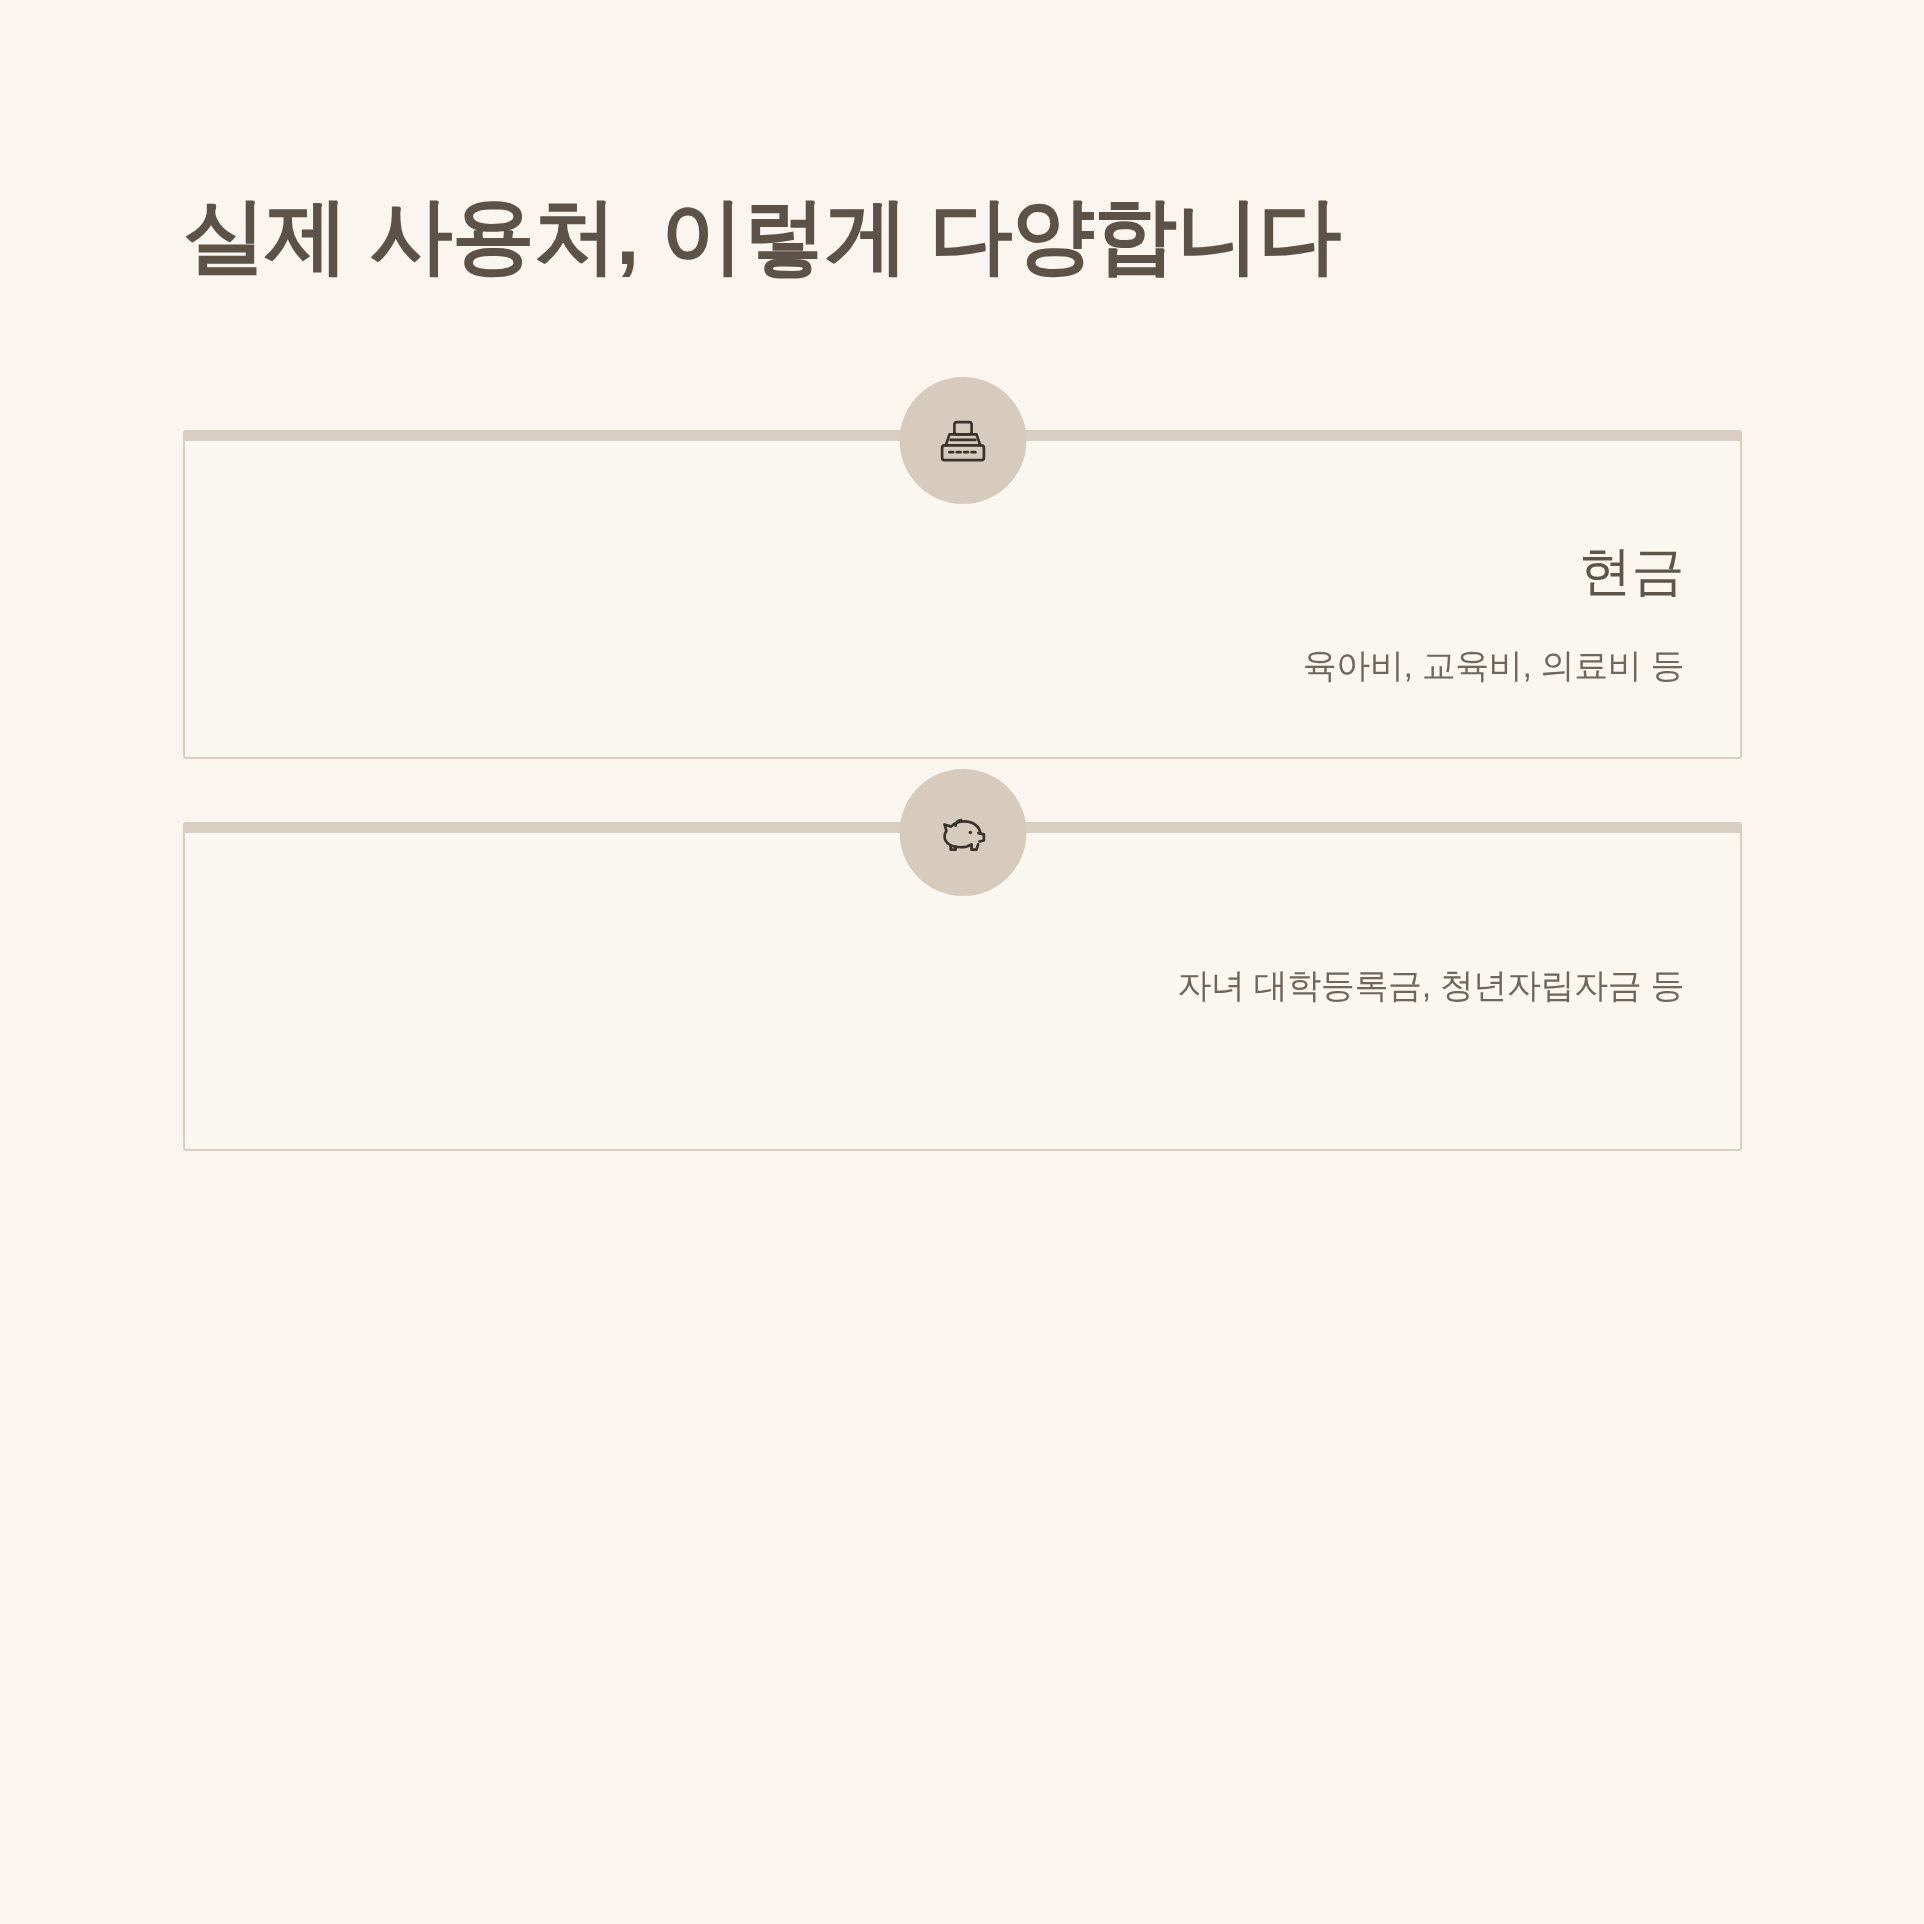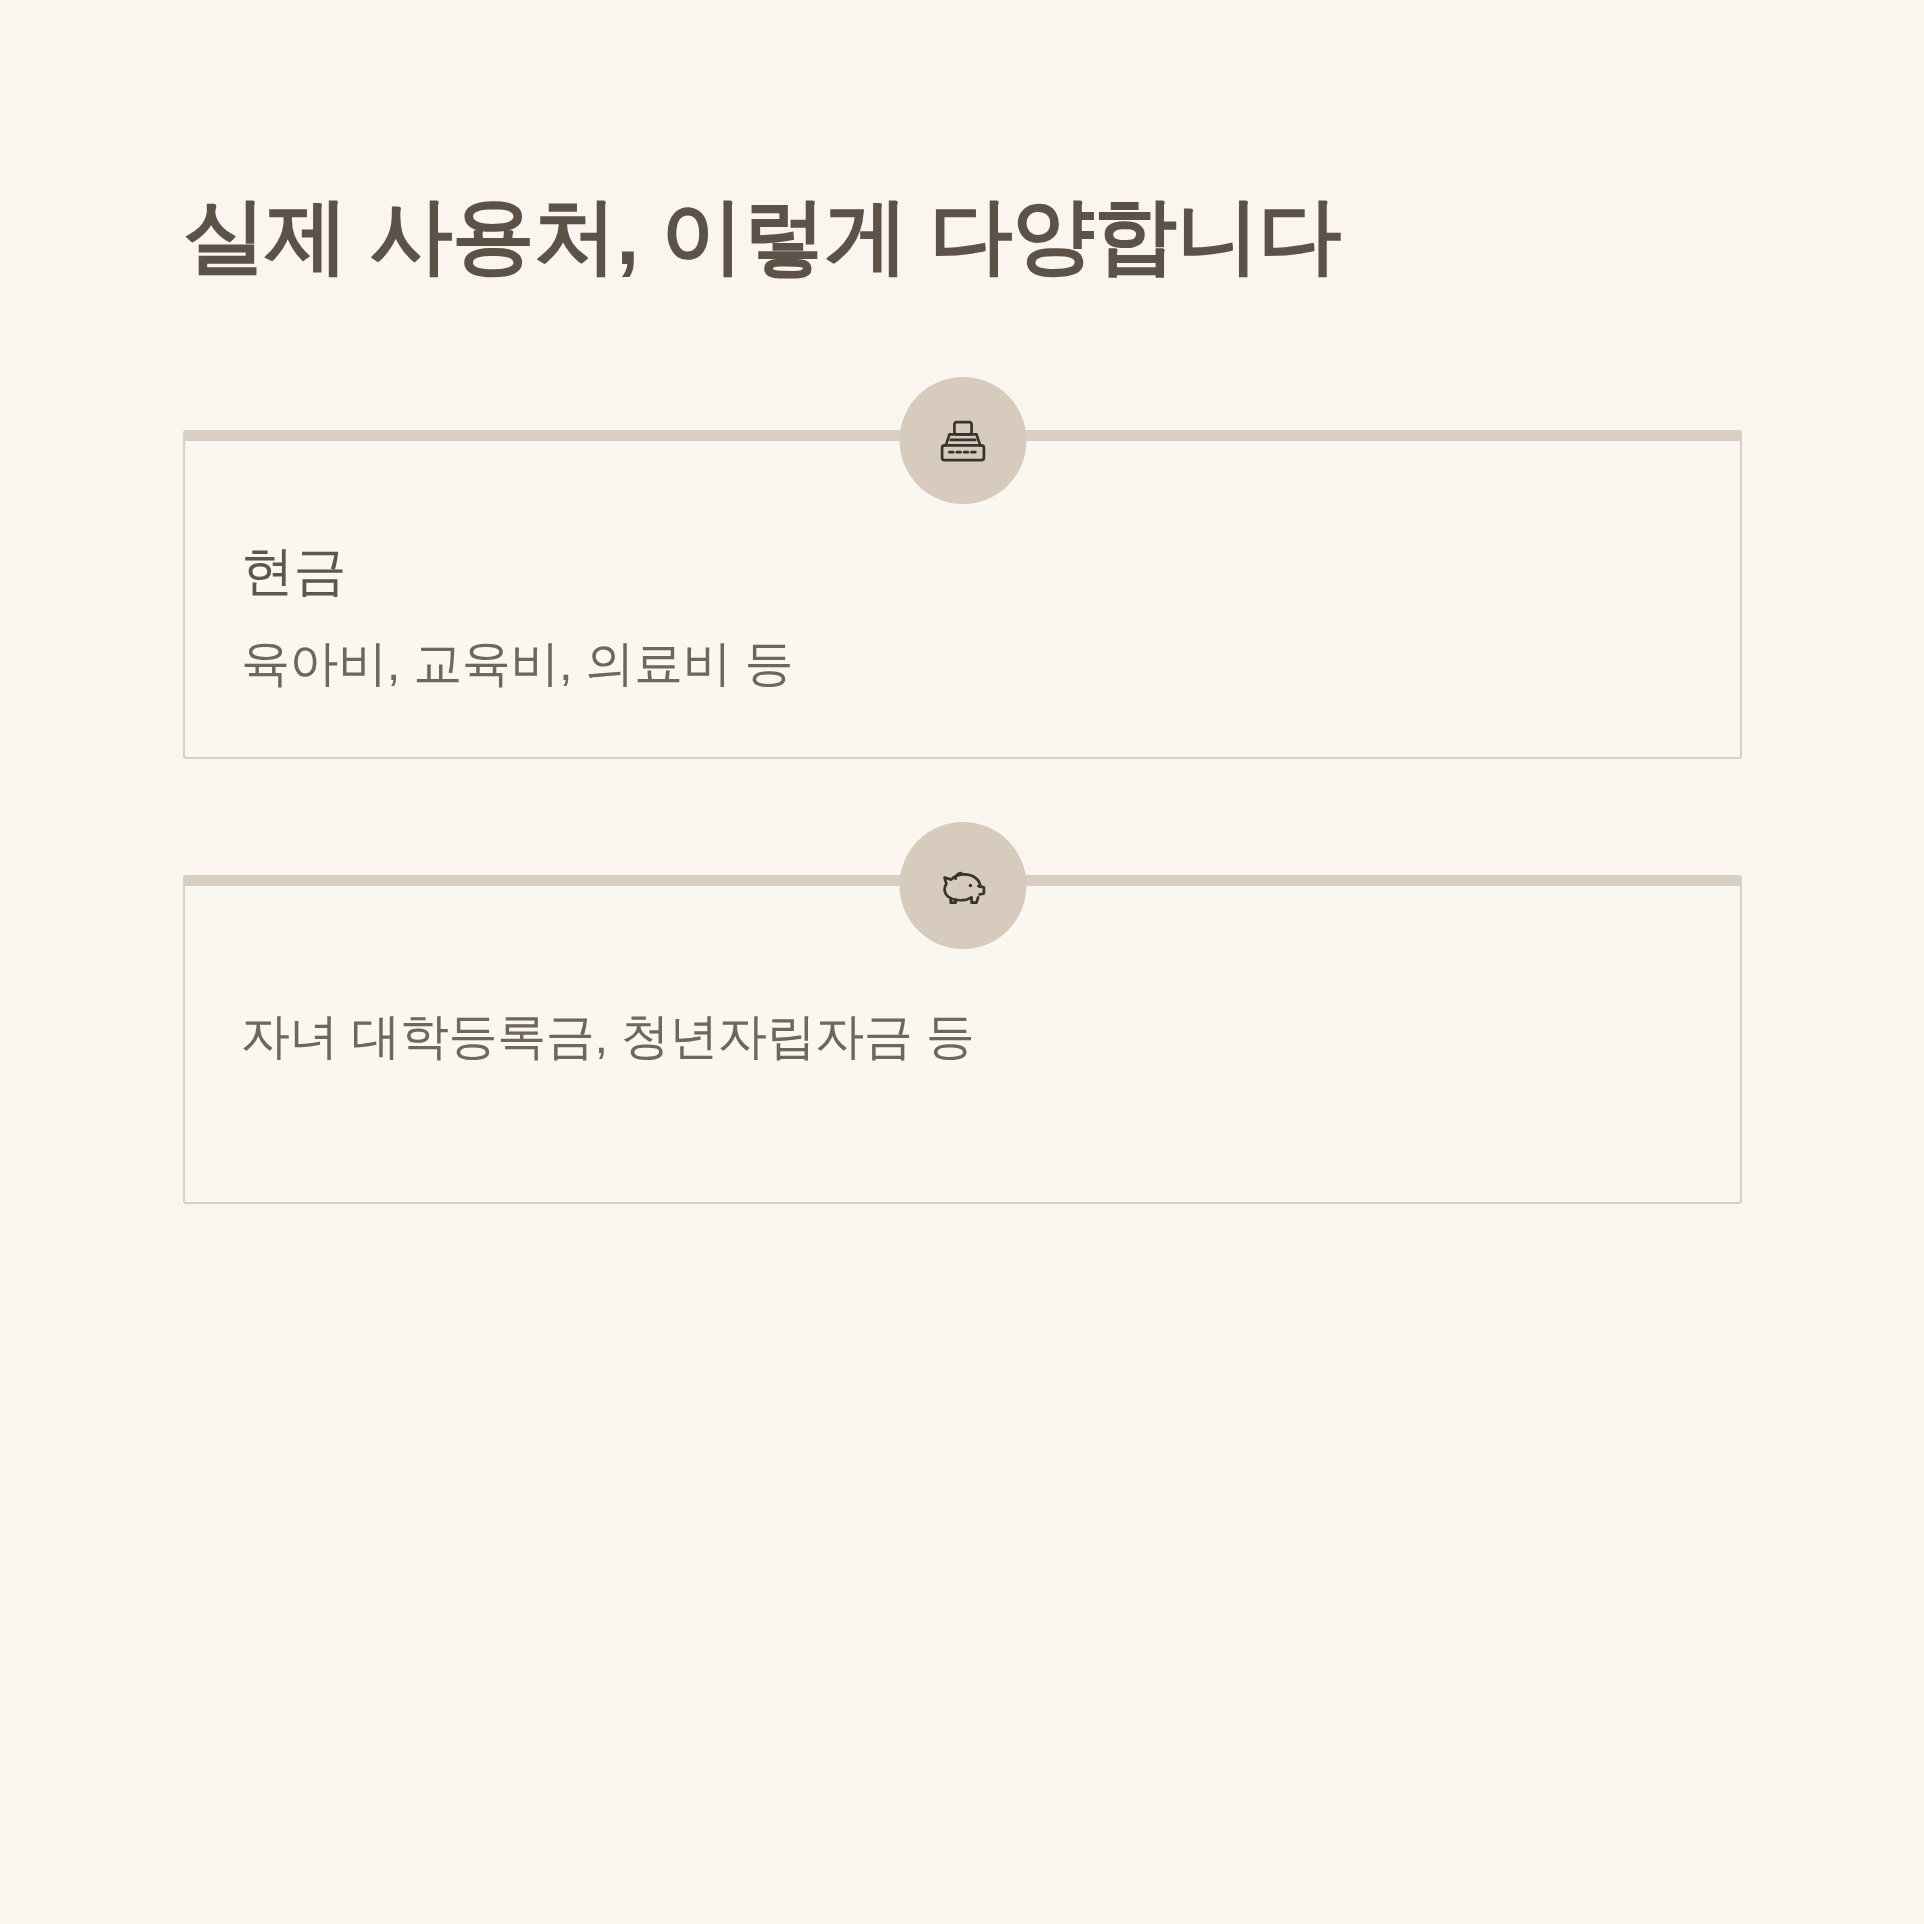--- a/index.html
+++ b/index.html
@@ -30,21 +30,22 @@
     line-height: 1.12;
     font-weight: 700;
     color: #5c5248;
     letter-spacing: -0.8px;
   }
 
   .cards {
     margin-top: 147px;
     display: flex;
     flex-direction: column;
-    gap: 116px;
+    gap: 63px;
+    text-align: right;
   }
 
   .card {
     position: relative;
     box-sizing: border-box;
     background: #faf7f1;
     border: 2.4px solid #d8cfc2;
     border-top: 11.2px solid #d8cfc2;
     border-radius: 3.2px;
     height: 329px;
@@ -73,22 +74,22 @@
 
   .card-title {
     margin: 0;
     font-size: 53px;
     font-weight: 500;
     color: #5f554a;
     letter-spacing: -0.4px;
   }
 
   .card-desc {
-    margin: 23px 0 0 0;
-    font-size: 49px;
+    margin: 35px 0 0 0;
+    font-size: 34px;
     font-weight: 400;
     color: #6f665c;
     letter-spacing: -0.4px;
   }
 </style>
 </head>
 <body>
 
 <div class="page">
 

